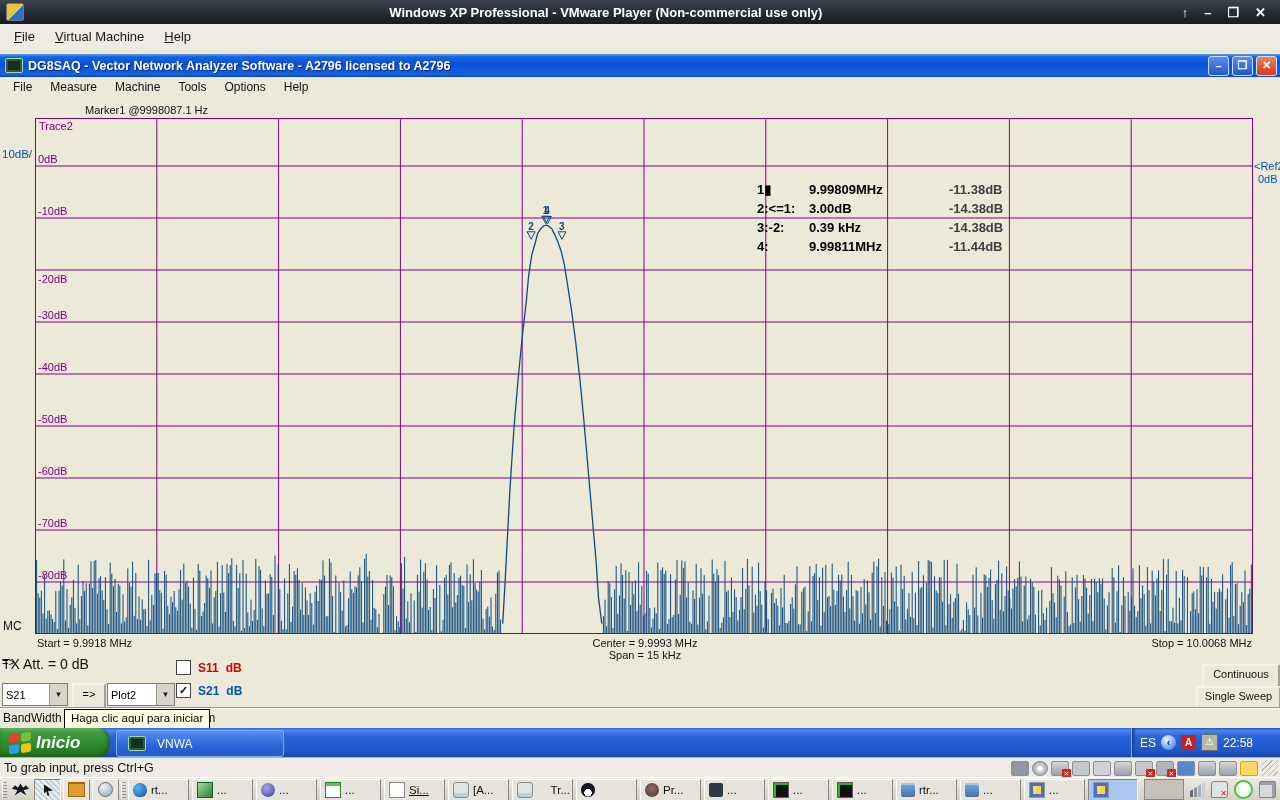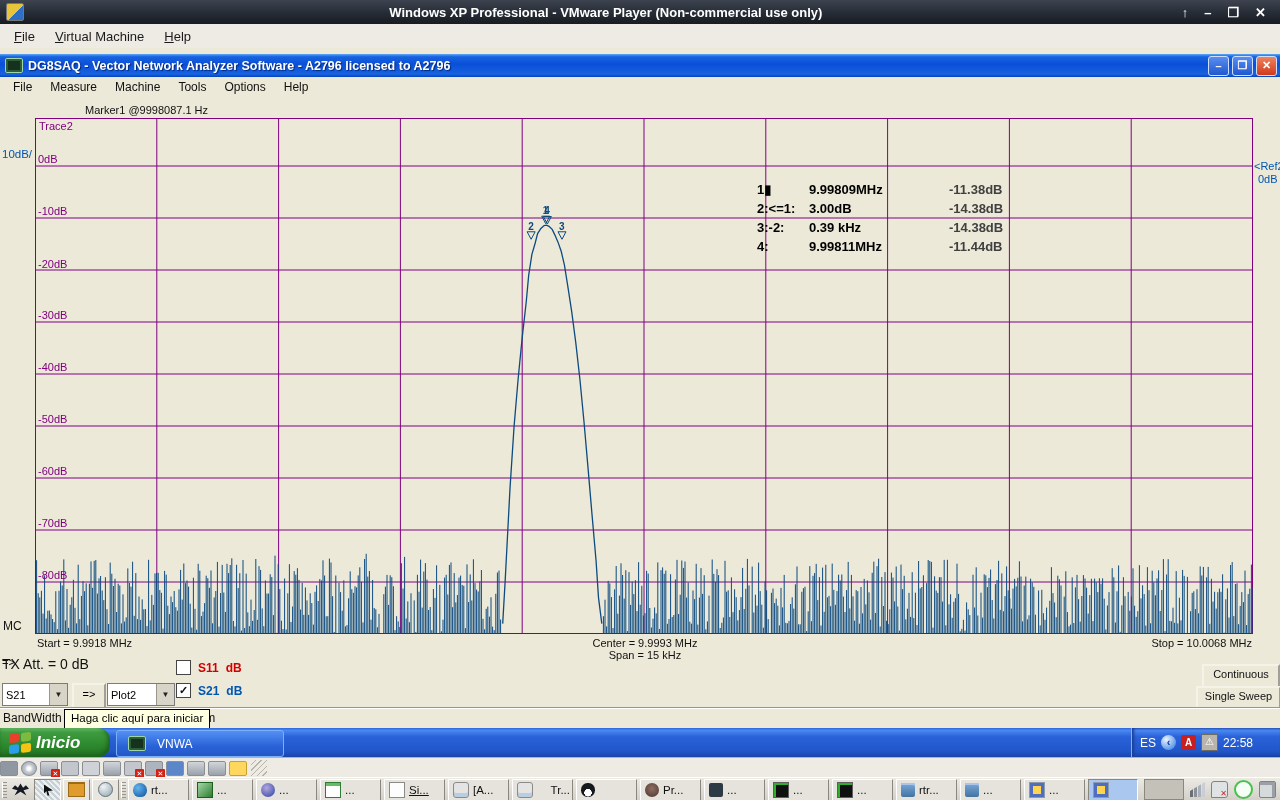--- a/index.html
+++ b/index.html
@@ -255,21 +255,21 @@
         <path d="M492.13199999995004 113.77600000000001 L500.13199999995004 113.77600000000001 L496.13199999995004 121.27600000000001 Z" fill="none" stroke="#0d4a80" stroke-width="1"></path>
         <text x="493.13199999995004" y="111.77600000000001" fill="#0d4a80" font-size="10" font-weight="bold" font-family="Liberation Sans, sans-serif">2</text>
         <path d="M522.9880000000788 113.77600000000001 L530.9880000000788 113.77600000000001 L526.9880000000788 121.27600000000001 Z" fill="none" stroke="#0d4a80" stroke-width="1"></path>
         <text x="523.9880000000788" y="111.77600000000001" fill="#0d4a80" font-size="10" font-weight="bold" font-family="Liberation Sans, sans-serif">3</text>
         <path d="M508.3720000000558 98.488 L516.3720000000558 98.488 L512.3720000000558 105.988 Z" fill="none" stroke="#0d4a80" stroke-width="1"></path>
         <text x="509.3720000000558" y="96.488" fill="#0d4a80" font-size="10" font-weight="bold" font-family="Liberation Sans, sans-serif">4</text>
       </svg>
     <div id="trace-label">Trace2</div>
   <div class="ytick" style="top: 35px;">0dB</div>
       <div class="ytick" style="top: 87px;">-10dB</div>
-      <div class="ytick" style="top: 140px;">-20dB</div>
+      <div class="ytick" style="top: 155px;">-20dB</div>
       <div class="ytick" style="top: 191px;">-30dB</div>
       <div class="ytick" style="top: 243px;">-40dB</div>
       <div class="ytick" style="top: 295px;">-50dB</div>
       <div class="ytick" style="top: 347px;">-60dB</div>
       <div class="ytick" style="top: 399px;">-70dB</div>
       <div class="ytick" style="top: 451px;">-80dB</div>
     </div>
 
   <div id="ref-label" class="abs">&lt;Ref2</div>
   <div id="ref-val" class="abs">0dB</div>
@@ -356,20 +356,21 @@
       <span>ES</span>
       <span class="trayico" id="tray-chevron">‹</span>
       <span class="trayico" id="tray-pdf">A</span>
       <span class="trayico" id="tray-vm">⚠</span>
       <span>22:58</span>
     </div>
   </div>
 </div>
 
 <div id="vm-statusbar" class="abs">
+  <span id="vm-status-text">To grab input, press Ctrl+G</span>
   <div id="dev-icons">
       <div class="dev floppy"></div>
       <div class="dev cdrom"></div>
       <div class="dev drive x"></div>
       <div class="dev usb"></div>
       <div class="dev printer"></div>
       <div class="dev drive"></div>
       <div class="dev usb x"></div>
       <div class="dev display x"></div>
       <div class="dev usbblue"></div>

